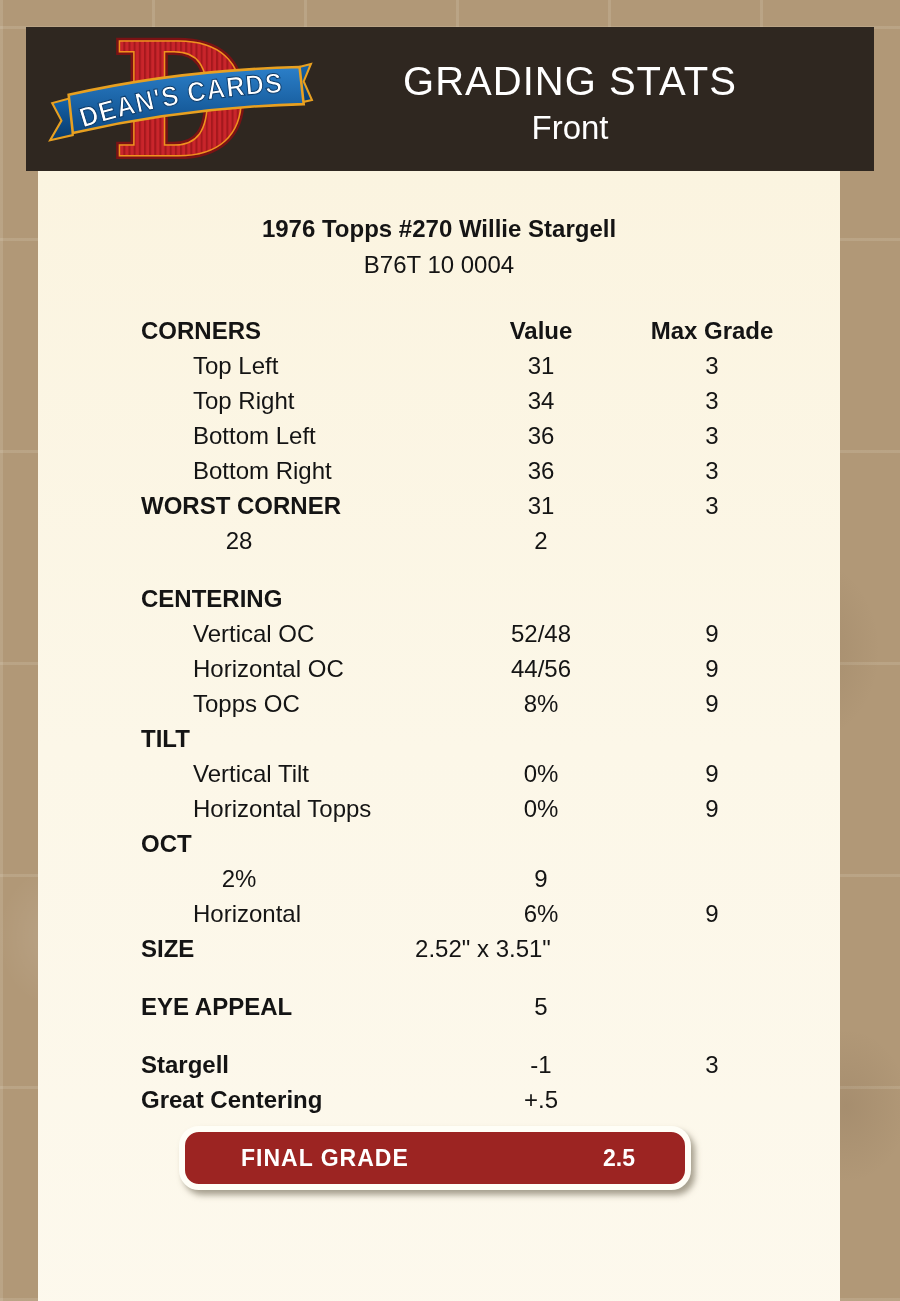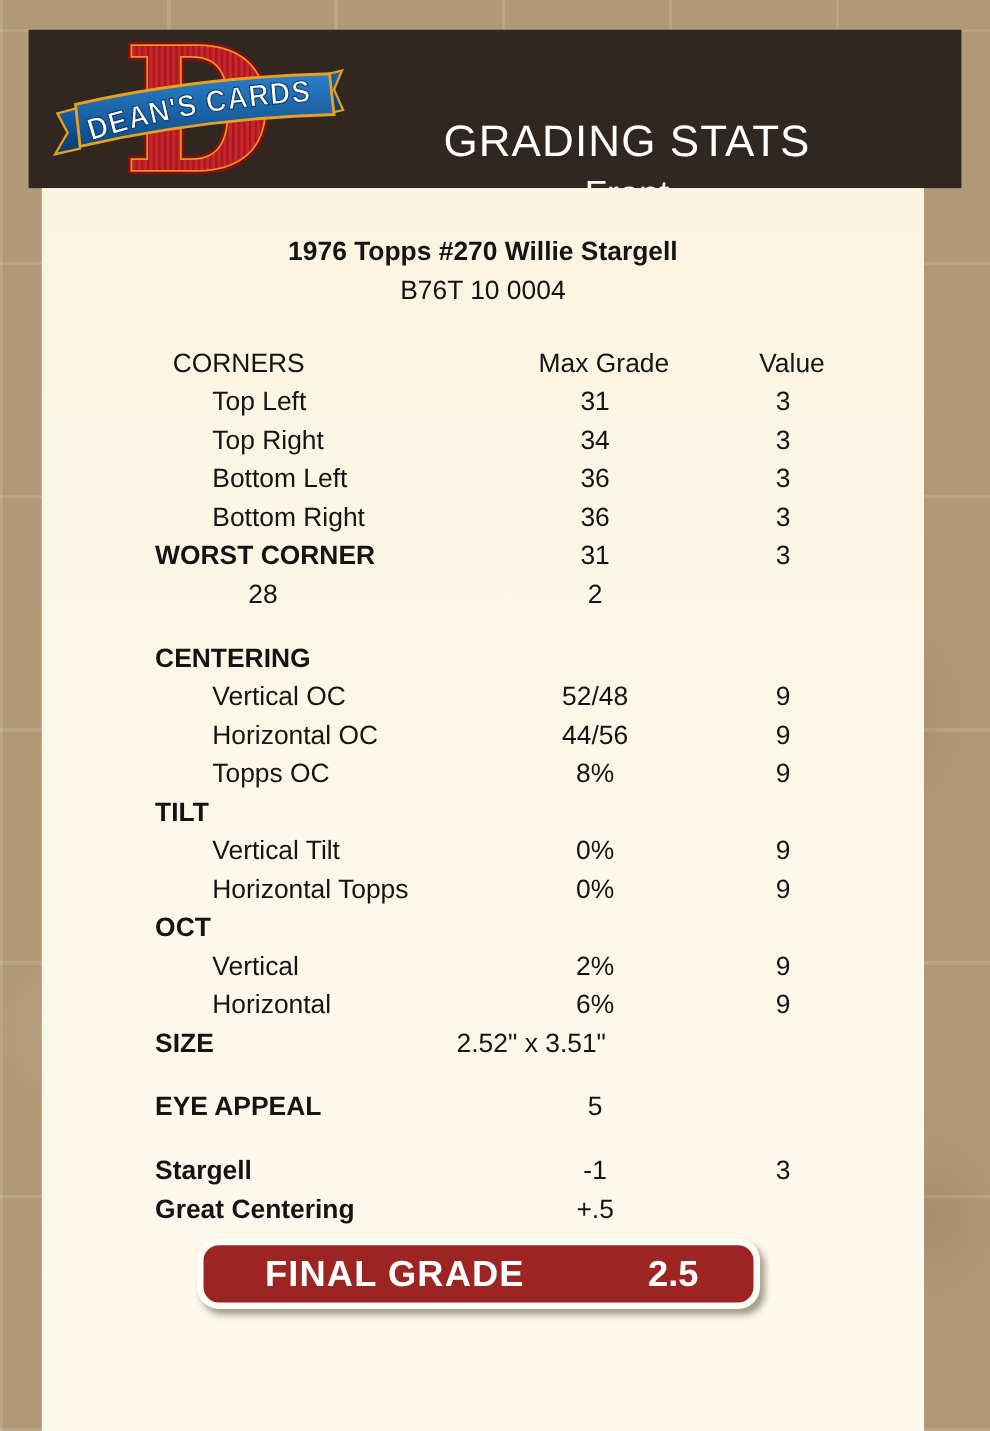--- a/index.html
+++ b/index.html
@@ -22,48 +22,48 @@
       repeating-linear-gradient(0deg, rgba(255,252,240,.12) 0 3px, transparent 3px 212px),
       repeating-linear-gradient(90deg, rgba(255,252,240,.12) 0 3px, transparent 3px 152px);
   }
   .header-bar{
     position:absolute;left:26px;top:27px;width:848px;height:144px;
     background:var(--header-bg,#2f2720);
   }
   .logo{position:absolute;left:20px;top:6px;}
   .header-titles{
     position:absolute;left:270px;right:30px;top:30px;
-    text-align:center;color:var(--title-color,#fff);margin-top:48px;
+    text-align:center;color:var(--title-color,#fff);
   }
   .header-title{font-size:40px;line-height:48px;letter-spacing:1px;}
   .header-subtitle{font-size:33px;line-height:46px;}
   .panel{
     position:absolute;left:38px;top:171px;width:802px;height:1286px;
     background:linear-gradient(180deg, var(--panel-top,#fbf4e0) 0%, #fcf7e8 45%, var(--panel-bottom,#fdf9ee) 100%);
   }
   .card-title-block{margin-top:40px;text-align:center;font-size:24px;}
   .card-title{font-weight:bold;line-height:36px;}
   .card-serial{line-height:36px;}
   .grade-table{position:absolute;left:0;top:142px;width:802px;font-size:24px;}
   .row{display:grid;grid-template-columns:402px 202px 140px;height:35px;line-height:35px;}
   .row.gap{margin-top:23px;}
   .cell{white-space:nowrap;}
   .cell-label{padding-left:103px;text-align:left;}
   .row.indent .cell-label{padding-left:155px;}
   .cell-value,.cell-max{text-align:center;}
-  .row.header .cell{font-weight:normal;margin-left:16px;}
+  .row.header .cell{font-weight:bold;}
   .row.section .cell-label,.row.size .cell-label{font-weight:bold;}
   .row.size .cell-value{transform:translateX(-58px);}
   .final-grade-bar{
     position:absolute;left:141px;top:955px;width:512px;height:64px;
     box-sizing:border-box;border:6px solid #fffef7;border-radius:20px;
     background:var(--accent-red,#9c2422);
     box-shadow:4px 5px 6px rgba(95,85,65,.55);
     display:flex;align-items:center;justify-content:space-between;
-    color:#fff;font-weight:bold;font-size:33px;line-height:52px;
+    color:#fff;font-weight:bold;font-size:23px;line-height:52px;
     cursor:default;
   }
   .final-grade-label{padding-left:56px;letter-spacing:1px;}
   .final-grade-value{padding-right:50px;}
 </style>
 </head>
 <body>
 
 <div class="page-bg"></div>
 
@@ -104,22 +104,22 @@
 
 <div class="panel">
   <div class="card-title-block">
     <div class="card-title">1976 Topps #270 Willie Stargell</div>
     <div class="card-serial">B76T 10 0004</div>
   </div>
 
   <div class="grade-table">
       <div class="row header">
         <div class="cell cell-label">CORNERS</div>
+        <div class="cell cell-value">Value</div>
         <div class="cell cell-max">Max Grade</div>
-        <div class="cell cell-value">Value</div>
       </div>
       <div class="row indent">
         <div class="cell cell-label">Top Left</div>
         <div class="cell cell-value">31</div>
         <div class="cell cell-max">3</div>
       </div>
       <div class="row indent">
         <div class="cell cell-label">Top Right</div>
         <div class="cell cell-value">34</div>
         <div class="cell cell-max">3</div>
@@ -177,21 +177,20 @@
         <div class="cell cell-label">Horizontal Topps</div>
         <div class="cell cell-value">0%</div>
         <div class="cell cell-max">9</div>
       </div>
       <div class="row section">
         <div class="cell cell-label">OCT</div>
         <div class="cell cell-value"></div>
         <div class="cell cell-max"></div>
       </div>
       <div class="row indent">
-        <div class="cell cell-label">Vertical</div>
         <div class="cell cell-value">2%</div>
         <div class="cell cell-max">9</div>
       </div>
       <div class="row indent">
         <div class="cell cell-label">Horizontal</div>
         <div class="cell cell-value">6%</div>
         <div class="cell cell-max">9</div>
       </div>
       <div class="row size">
         <div class="cell cell-label">SIZE</div>

